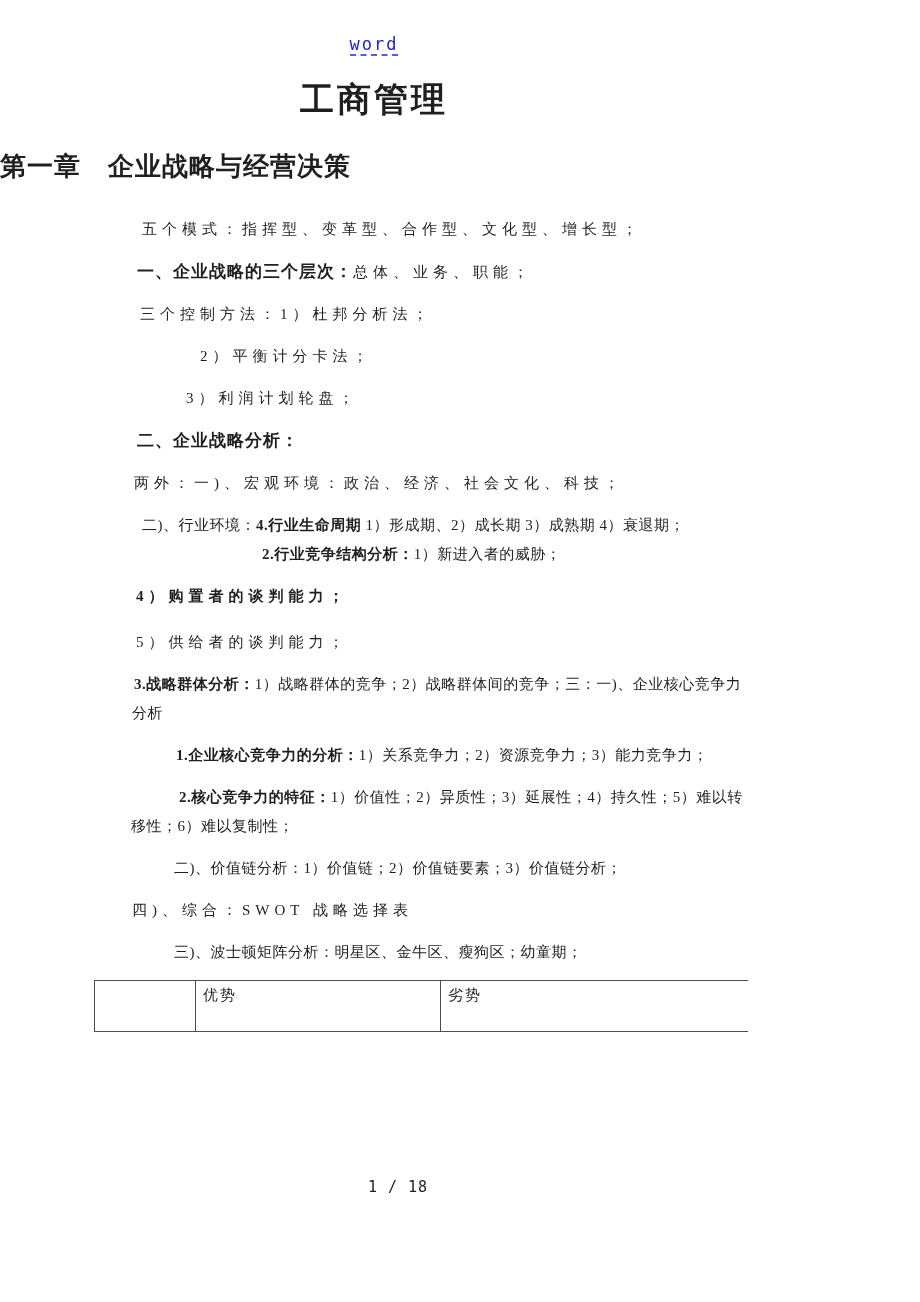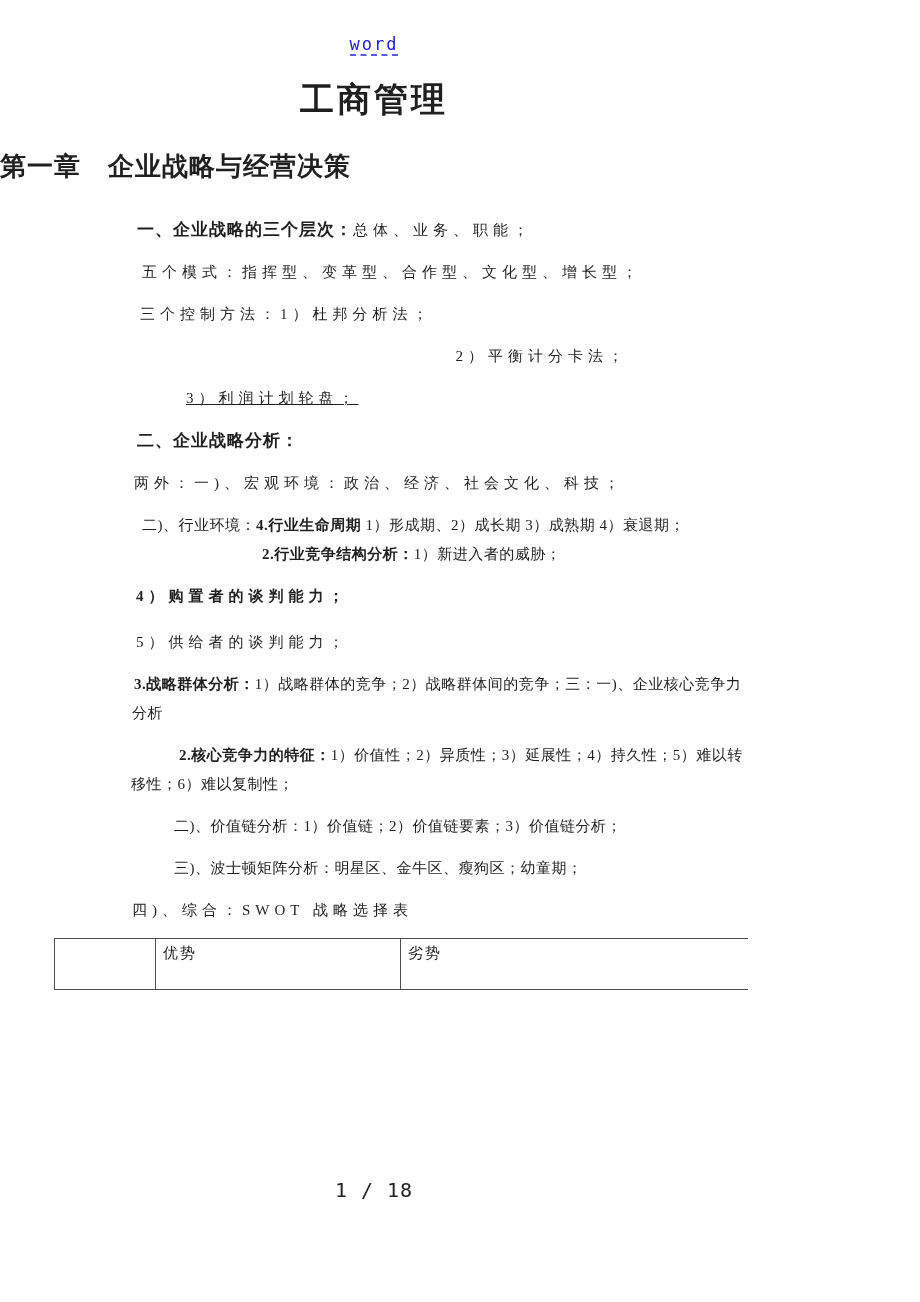--- a/index.html
+++ b/index.html
@@ -51,21 +51,21 @@
     white-space:pre;
     font-size:15px;
     line-height:29px;
     color:#1f1f1f;
   }
   .loose{letter-spacing:5px;}
   .tight{letter-spacing:0.5px;}
   .hd{font-size:17px;font-weight:600;letter-spacing:1px;}
   .b{font-weight:600;}
   .swot-table{
-    margin-left:54px;
+    margin-left:94px;
     margin-top:6px;
     border-collapse:collapse;
     table-layout:fixed;
     width:661px;
   }
   .swot-table td{
     border:1px solid #4d4d4d;
     height:44px;
     vertical-align:top;
     padding:3px 7px;
@@ -76,53 +76,54 @@
   .swot-col-corner{width:86px;}
   .swot-col-strength{width:230px;}
   .swot-col-weakness{width:345px;}
   .page-footer{
     position:absolute;
     left:0;
     top:1178px;
     width:100%;
     text-align:center;
     font-family:"DejaVu Sans Mono","Liberation Mono",monospace;
-    font-size:20px;
+    font-size:15px;
     color:#222222;
     letter-spacing:1px;
+    padding-left:24px;
   }
 </style>
 </head>
 <body>
 
 <div class="page">
 
   <div class="word-header">
     <a class="word-link">word</a>
   </div>
 
   <div class="doc-title">工商管理</div>
 
   <div class="chapter-heading">第一章　企业战略与经营决策</div>
 
   <div class="doc-body">
       <div class="para">
-        <div class="line loose" style="padding-left: 6px;"><span class="hd">一、企业战略的三个层次：</span><span>总体、业务、职能；</span></div>
+        <div class="line loose" style="padding-left: 11px;"><span>五个模式：指挥型、变革型、合作型、文化型、增长型；</span></div>
       </div>
       <div class="para">
-        <div class="line loose" style="padding-left: 11px;"><span>五个模式：指挥型、变革型、合作型、文化型、增长型；</span></div>
+        <div class="line loose" style="padding-left: 6px;"><span class="hd">一、企业战略的三个层次：</span><span>总体、业务、职能；</span></div>
       </div>
       <div class="para">
         <div class="line loose" style="padding-left: 9px;"><span>三个控制方法：1）杜邦分析法；</span></div>
       </div>
       <div class="para">
-        <div class="line loose" style="padding-left: 69px; text-align: right;"><span>2）平衡计分卡法；</span></div>
+        <div class="line loose" style="padding-left: 69px;"><span>2）平衡计分卡法；</span></div>
       </div>
       <div class="para">
-        <div class="line loose" style="padding-left: 55px; text-decoration: underline;"><span>3）利润计划轮盘；</span></div>
+        <div class="line loose" style="padding-left: 55px;"><span>3）利润计划轮盘；</span></div>
       </div>
       <div class="para">
         <div class="line loose" style="padding-left: 6px;"><span class="hd">二、企业战略分析：</span></div>
       </div>
       <div class="para">
         <div class="line loose" style="padding-left: 3px;"><span>两外：一)、宏观环境：政治、经济、社会文化、科技；</span></div>
       </div>
       <div class="para">
         <div class="line tight" style="padding-left: 11px;"><span>二)、行业环境：</span><span class="b">4.行业生命周期</span><span> 1）形成期、2）成长期 3）成熟期 4）衰退期；</span></div>
         <div class="line tight" style="padding-left: 131px;"><span class="b">2.行业竞争结构分析：</span><span>1）新进入者的威胁；</span></div>
@@ -131,31 +132,34 @@
         <div class="line loose" style="padding-left: 5px; font-weight: bold;"><span>4）购置者的谈判能力；</span></div>
       </div>
       <div class="para">
         <div class="line loose" style="padding-left: 5px; margin-top: 17px;"><span>5）供给者的谈判能力；</span></div>
       </div>
       <div class="para">
         <div class="line tight" style="padding-left: 3px;"><span class="b">3.战略群体分析：</span><span>1）战略群体的竞争；2）战略群体间的竞争；三：一)、企业核心竞争力</span></div>
         <div class="line tight" style="padding-left: 1px;"><span>分析</span></div>
       </div>
       <div class="para">
+        <div class="line tight" style="padding-left: 45px;"><span class="b">1.企业核心竞争力的分析：</span><span>1）关系竞争力；2）资源竞争力；3）能力竞争力；</span></div>
+      </div>
+      <div class="para">
         <div class="line tight" style="padding-left: 48px;"><span class="b">2.核心竞争力的特征：</span><span>1）价值性；2）异质性；3）延展性；4）持久性；5）难以转</span></div>
         <div class="line tight" style="padding-left: 0px;"><span>移性；6）难以复制性；</span></div>
       </div>
       <div class="para">
         <div class="line tight" style="padding-left: 43px;"><span>二)、价值链分析：1）价值链；2）价值链要素；3）价值链分析；</span></div>
       </div>
       <div class="para">
-        <div class="line tight" style="padding-left: 43px;"><span>三)、波士顿矩阵分析：明星区、金牛区、瘦狗区；幼童期；</span></div>
+        <div class="line loose" style="padding-left: 1px;"><span>四)、综合：SWOT 战略选择表</span></div>
       </div>
       <div class="para">
-        <div class="line loose" style="padding-left: 1px;"><span>四)、综合：SWOT 战略选择表</span></div>
+        <div class="line tight" style="padding-left: 43px;"><span>三)、波士顿矩阵分析：明星区、金牛区、瘦狗区；幼童期；</span></div>
       </div>
     </div>
 
   <table class="swot-table">
     <tbody>
         <tr>
       <td class="swot-col-corner"></td>
       <td class="swot-col-strength">优势</td>
       <td class="swot-col-weakness">劣势</td>
     </tr>

